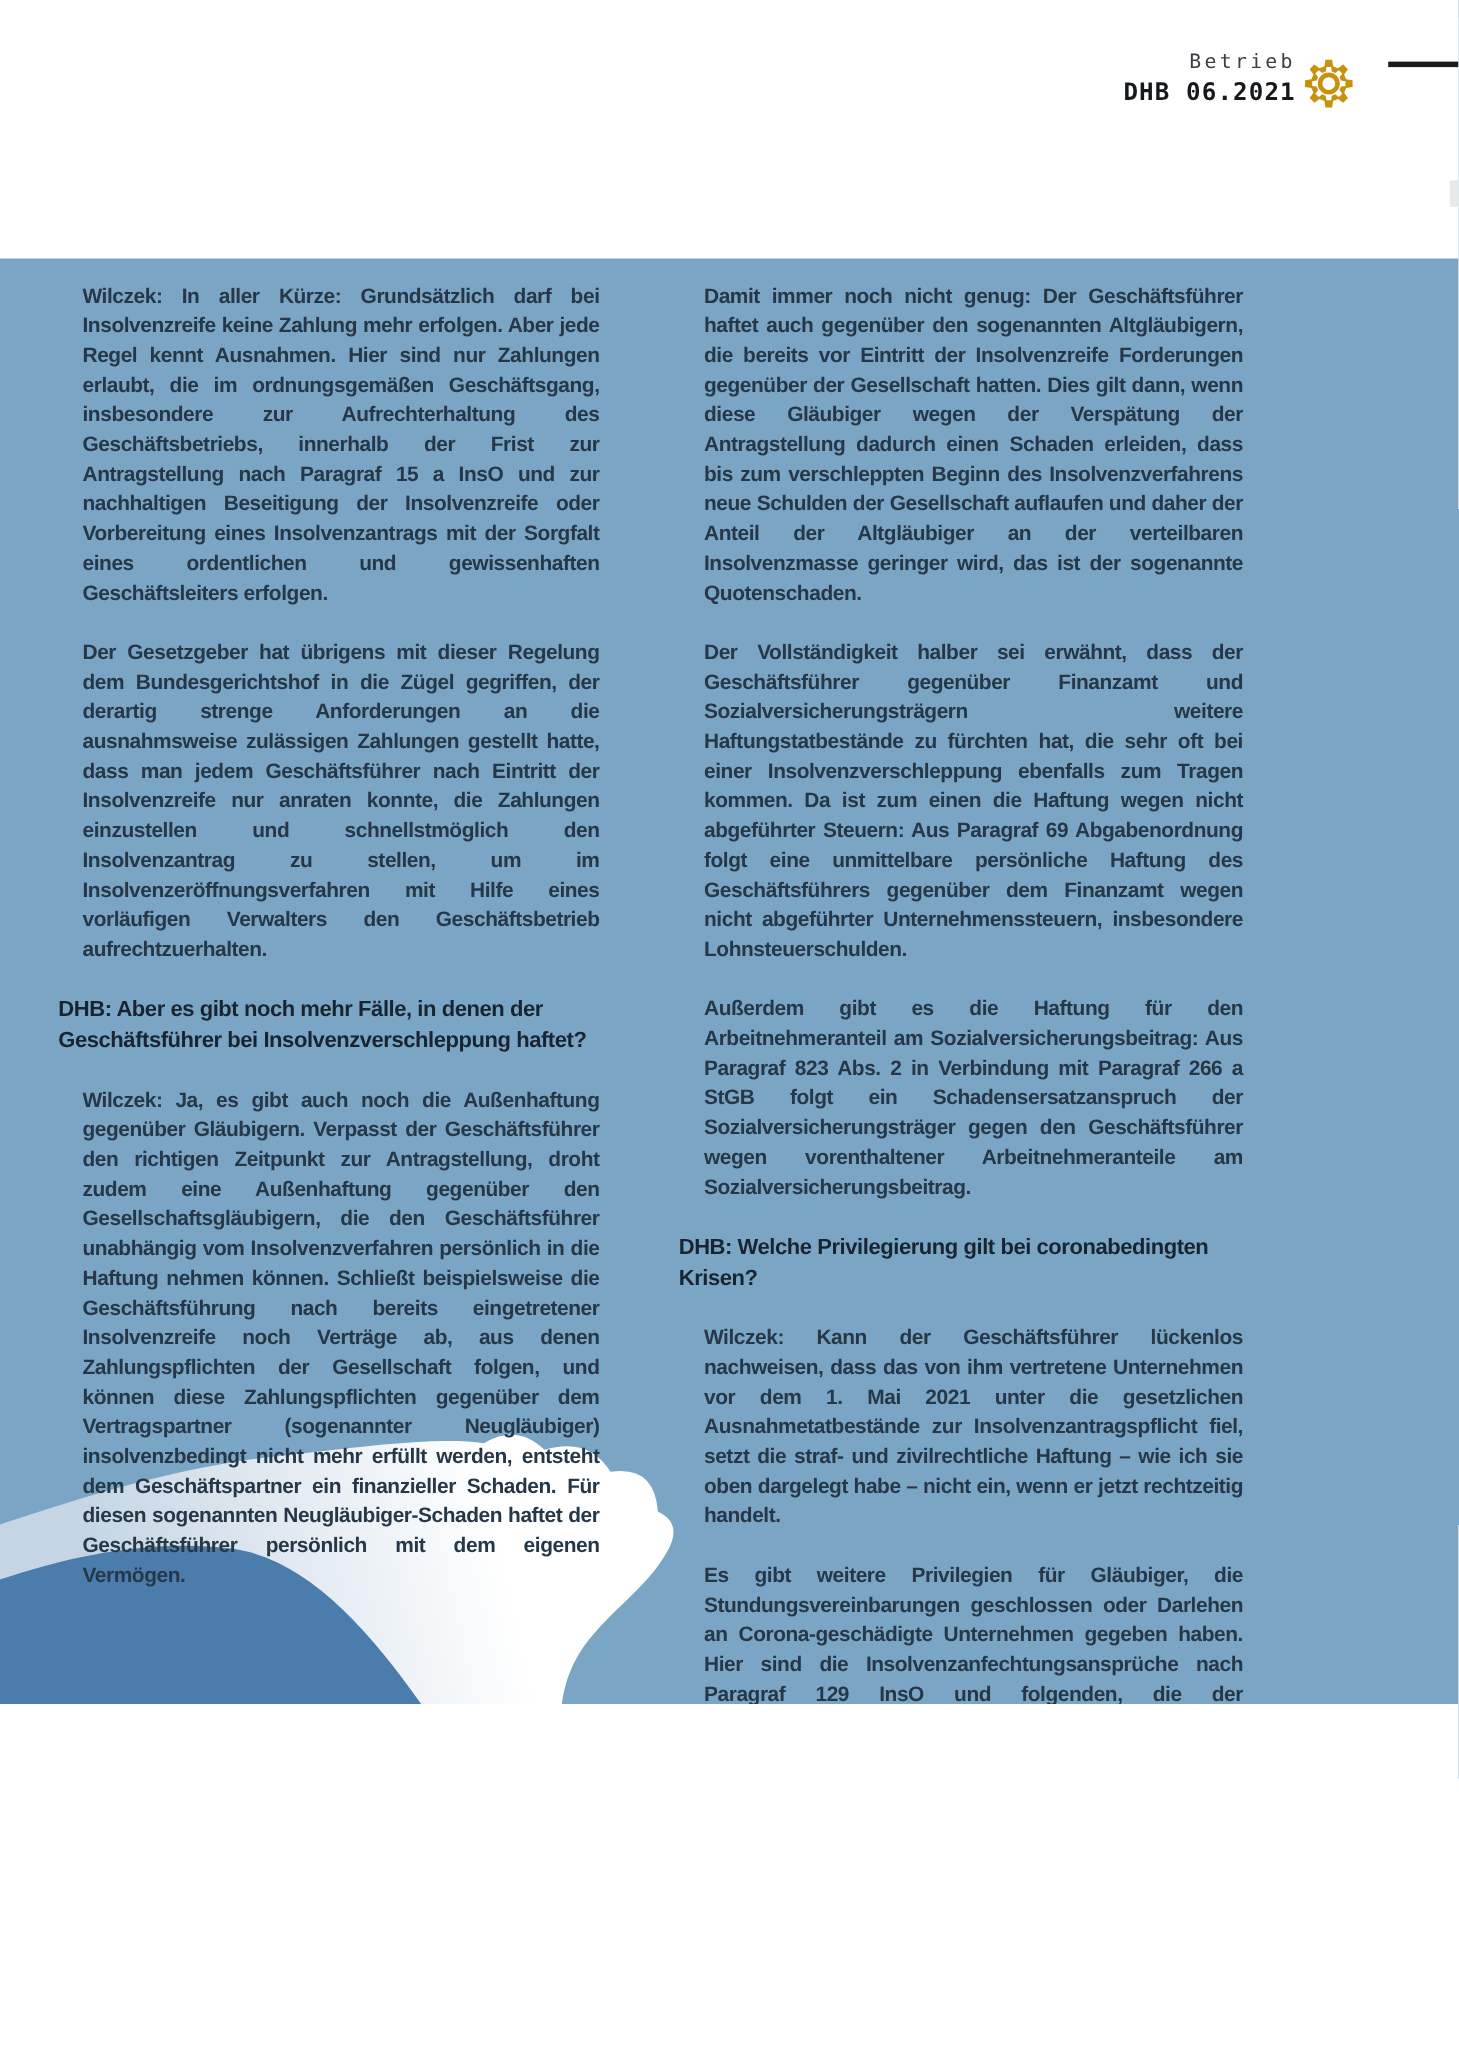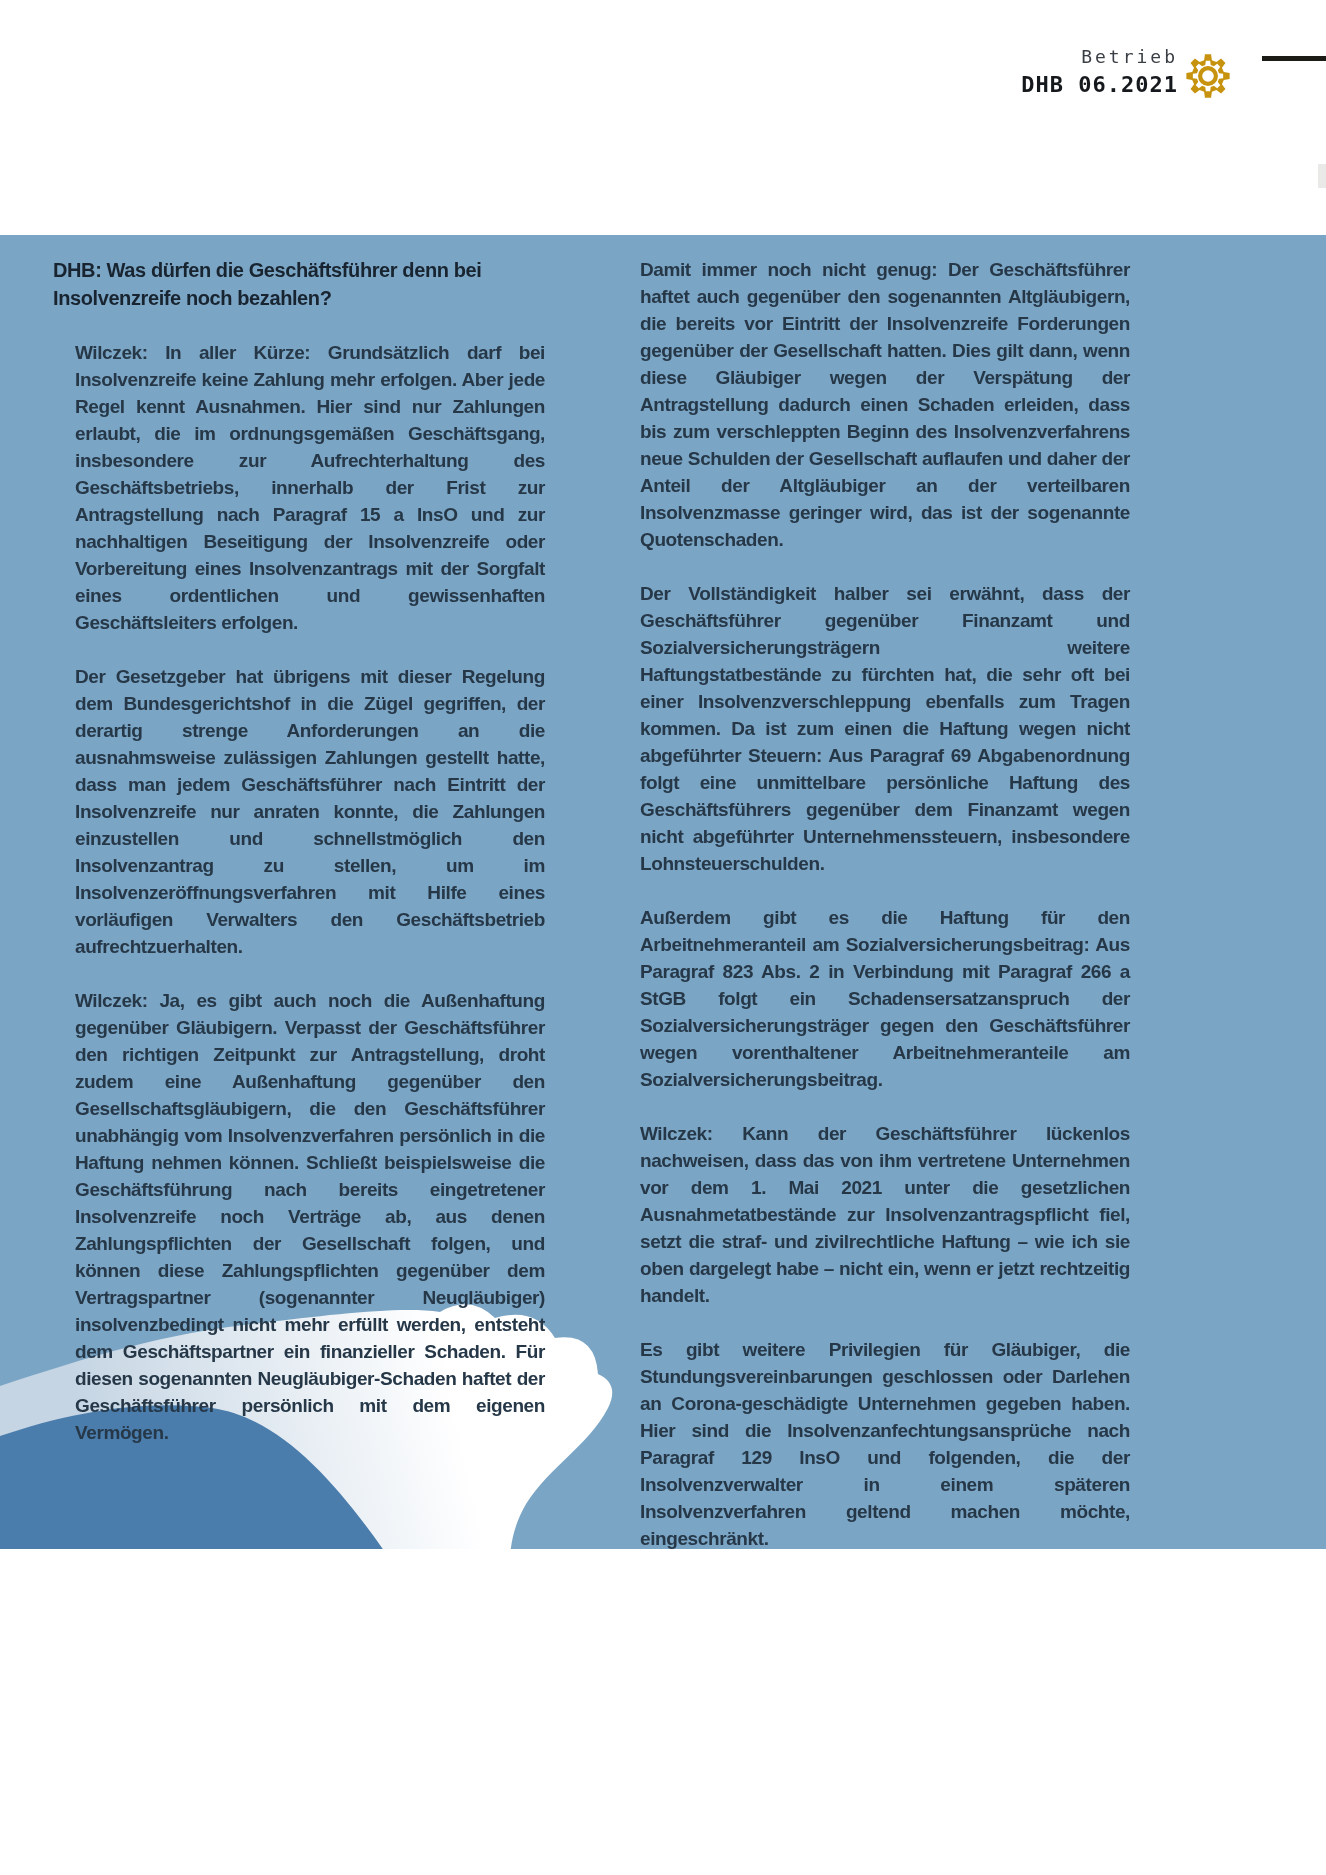--- a/index.html
+++ b/index.html
@@ -73,30 +73,31 @@
       <path fill="#2c4e85" d="M190,466 C240,428 292,414 332,423 C385,435 425,450 448,459
            C462,464 468,467 470,470 L186,470 Z"></path>
       <path fill="#ffffff" d="M205,464 C212,392 242,336 300,322 C368,306 432,318 456,362
            C468,386 470,408 464,426 Q458,452 434,448 Q424,468 400,458
            Q384,446 370,432 C350,417 332,413 318,420 C282,434 235,448 205,464 Z"></path>
       <path fill="#2c4e85" d="M303,425 C311,413 318,403 323,396 C328,405 332,416 335,425
            C324,420 313,420 303,425 Z"></path>
     </svg>
 
     <div class="col col-left">
-      <div class="blk q">DHB: Was dürfen die Geschäftsführer denn bei Insolvenzreife noch bezahlen?</div>
       <div class="blk a">Wilczek: In aller Kürze: Grundsätzlich darf bei Insolvenzreife keine Zahlung mehr erfolgen. Aber jede Regel kennt Ausnahmen. Hier sind nur Zahlungen erlaubt, die im ordnungsgemäßen Geschäftsgang, insbesondere zur Aufrechterhaltung des Geschäftsbetriebs, innerhalb der Frist zur Antragstellung nach Paragraf 15 a InsO und zur nachhaltigen Beseitigung der Insolvenzreife oder Vorbereitung eines Insolvenzantrags mit der Sorgfalt eines ordentlichen und gewissenhaften Geschäftsleiters erfolgen.</div>
       <div class="blk p">Der Gesetzgeber hat übrigens mit dieser Regelung dem Bundesgerichtshof in die Zügel gegriffen, der derartig strenge Anforderungen an die ausnahmsweise zulässigen Zahlungen gestellt hatte, dass man jedem Geschäftsführer nach Eintritt der Insolvenzreife nur anraten konnte, die Zahlungen einzustellen und schnellstmöglich den Insolvenzantrag zu stellen, um im Insolvenzeröffnungsverfahren mit Hilfe eines vorläufigen Verwalters den Geschäftsbetrieb aufrechtzuerhalten.</div>
+      <div class="blk q">DHB: Aber es gibt noch mehr Fälle, in denen der Geschäftsführer bei Insolvenzverschleppung haftet?</div>
       <div class="blk a">Wilczek: Ja, es gibt auch noch die Außenhaftung gegenüber Gläubigern. Verpasst der Geschäftsführer den richtigen Zeitpunkt zur Antragstellung, droht zudem eine Außenhaftung gegenüber den Gesellschaftsgläubigern, die den Geschäftsführer unabhängig vom Insolvenzverfahren persönlich in die Haftung nehmen können. Schließt beispielsweise die Geschäftsführung nach bereits eingetretener Insolvenzreife noch Verträge ab, aus denen Zahlungspflichten der Gesellschaft folgen, und können diese Zahlungspflichten gegenüber dem Vertragspartner (sogenannter Neugläubiger) insolvenzbedingt nicht mehr erfüllt werden, entsteht dem Geschäftspartner ein finanzieller Schaden. Für diesen sogenannten Neugläubiger-Schaden haftet der Geschäftsführer persönlich mit dem eigenen Vermögen.</div>
     </div>
 
     <div class="col col-right">
       <div class="blk p">Damit immer noch nicht genug: Der Geschäftsführer haftet auch gegenüber den sogenannten Altgläubigern, die bereits vor Eintritt der Insolvenzreife Forderungen gegenüber der Gesellschaft hatten. Dies gilt dann, wenn diese Gläubiger wegen der Verspätung der Antragstellung dadurch einen Schaden erleiden, dass bis zum verschleppten Beginn des Insolvenzverfahrens neue Schulden der Gesellschaft auflaufen und daher der Anteil der Altgläubiger an der verteilbaren Insolvenzmasse geringer wird, das ist der sogenannte Quotenschaden.</div>
       <div class="blk p">Der Vollständigkeit halber sei erwähnt, dass der Geschäftsführer gegenüber Finanzamt und Sozialversicherungsträgern weitere Haftungstatbestände zu fürchten hat, die sehr oft bei einer Insolvenzverschleppung ebenfalls zum Tragen kommen. Da ist zum einen die Haftung wegen nicht abgeführter Steuern: Aus Paragraf 69 Abgabenordnung folgt eine unmittelbare persönliche Haftung des Geschäftsführers gegenüber dem Finanzamt wegen nicht abgeführter Unternehmenssteuern, insbesondere Lohnsteuerschulden.</div>
       <div class="blk p">Außerdem gibt es die Haftung für den Arbeitnehmeranteil am Sozialversicherungsbeitrag: Aus Paragraf 823 Abs. 2 in Verbindung mit Paragraf 266 a StGB folgt ein Schadensersatzanspruch der Sozialversicherungsträger gegen den Geschäftsführer wegen vorenthaltener Arbeitnehmeranteile am Sozialversicherungsbeitrag.</div>
+      <div class="blk q">DHB: Welche Privilegierung gilt bei coronabedingten Krisen?</div>
       <div class="blk a">Wilczek: Kann der Geschäftsführer lückenlos nachweisen, dass das von ihm vertretene Unternehmen vor dem 1. Mai 2021 unter die gesetzlichen Ausnahmetatbestände zur Insolvenzantragspflicht fiel, setzt die straf- und zivilrechtliche Haftung – wie ich sie oben dargelegt habe – nicht ein, wenn er jetzt rechtzeitig handelt.</div>
       <div class="blk p">Es gibt weitere Privilegien für Gläubiger, die Stundungsvereinbarungen geschlossen oder Darlehen an Corona-geschädigte Unternehmen gegeben haben. Hier sind die Insolvenzanfechtungsansprüche nach Paragraf 129 InsO und folgenden, die der Insolvenzverwalter in einem späteren Insolvenzverfahren geltend machen möchte, eingeschränkt.</div>
       <div class="credit">Das Interview führte Anne Kieserling.</div>
     </div>
 
   </div>
 
   <div class="ftr-left">
     <div class="ftr-left-line"></div>
     <span class="ftr-s">S</span>

